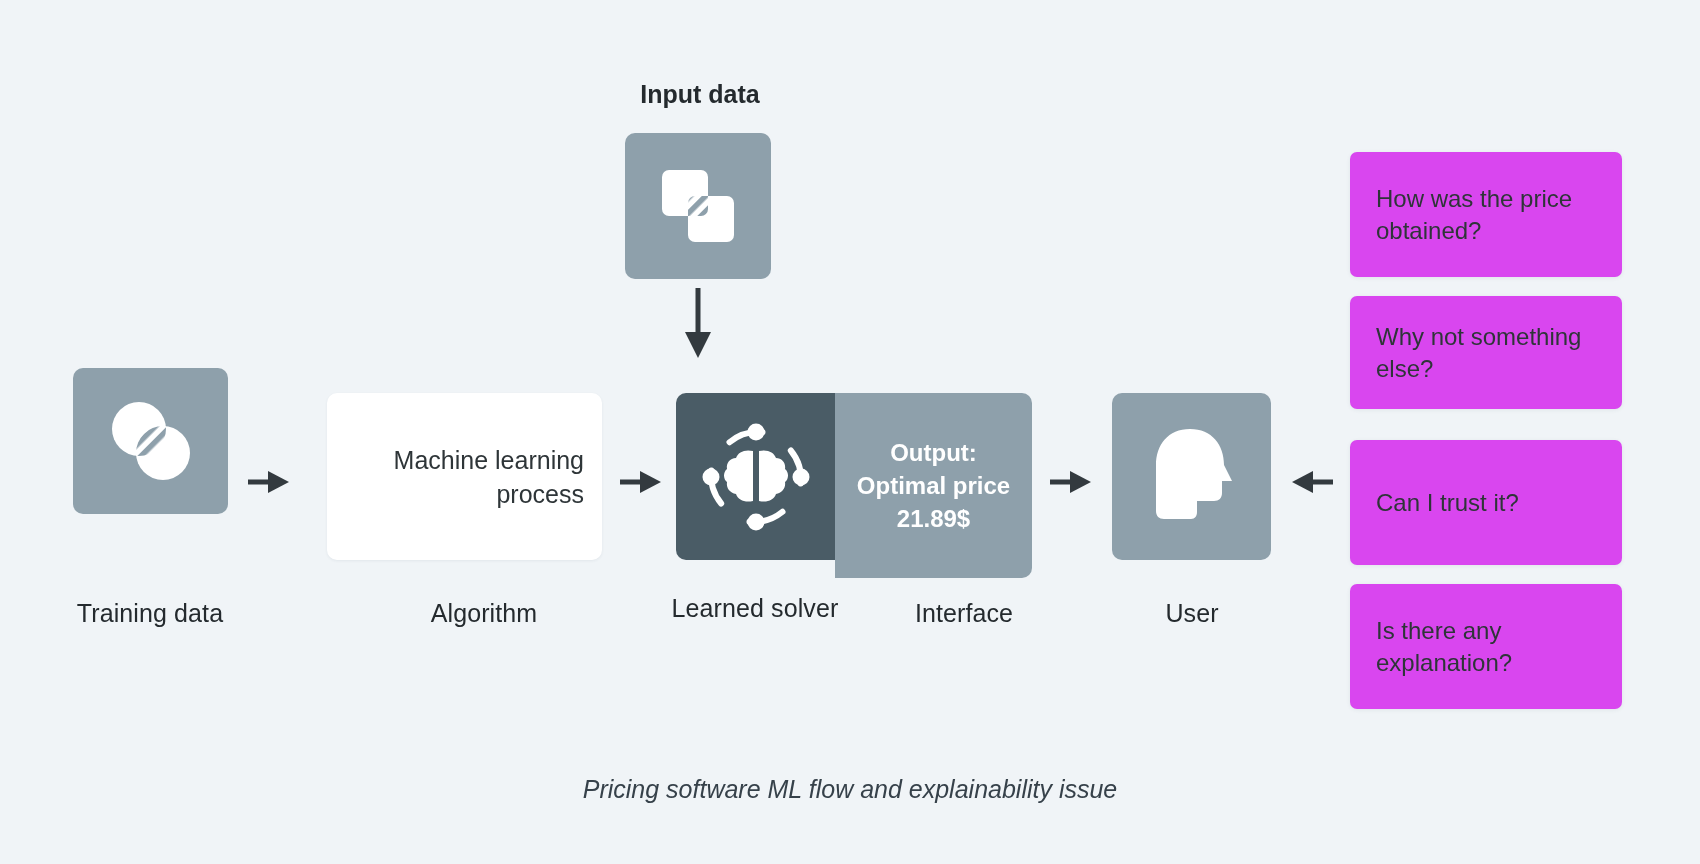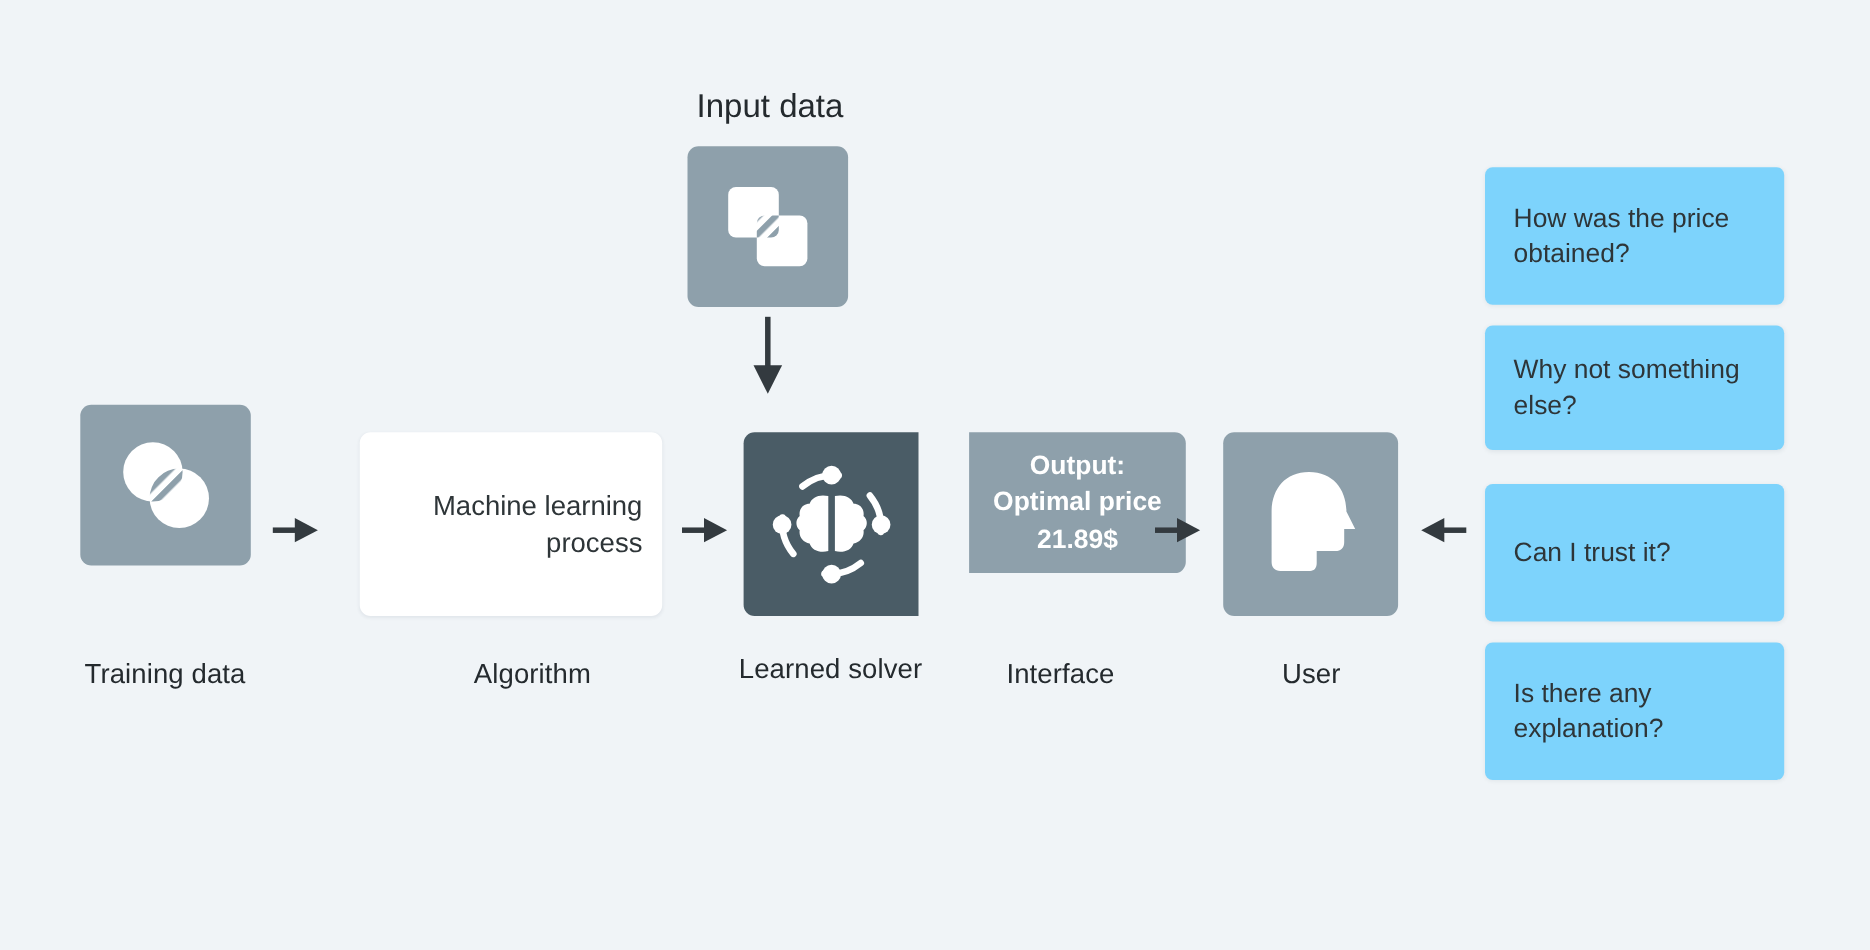--- a/index.html
+++ b/index.html
@@ -44,22 +44,22 @@
     font-weight: normal;
     font-size: 25px;
     color: #242a2e;
     line-height: 1.28;
     letter-spacing: 0.1px;
   }
 
   .toplabel {
     position: absolute;
     text-align: center;
-    font-weight: normal;
-    font-size: 30px;
+    font-weight: bold;
+    font-size: 25px;
     color: #242a2e;
   }
 
   
   .proc-text {
     font-size: 25px;
     color: #2e3538;
     text-align: right;
     line-height: 1.36;
     padding: 0 18px;
@@ -70,21 +70,21 @@
     font-size: 24px;
     font-weight: bold;
     color: #ffffff;
     text-align: center;
     line-height: 1.38;
   }
 
   
   .qcard {
     position: absolute;
-    background: #7dd3fc;
+    background: #d946ef;
     border-radius: 7px;
     box-shadow: 0 1px 4px rgba(40,60,80,0.08);
     display: flex;
     align-items: center;
     box-sizing: border-box;
     padding: 0 26px;
   }
   .qcard .qtext {
     font-size: 24px;
     color: #2e3538;
@@ -218,21 +218,21 @@
           C 82 37 86 42 85 48
           C 89 51 89 58 85 61
           C 86 67 82 72 76 73
           C 74 79 67 82 59 80
           Z"></path>
       </svg>
     </span>
   </div>
   <div class="cap-label" style="left:620px; top:592px; width:270px;">Learned solver</div>
 
-  <div class="tile" style="left:881px; top:393px; width:197px; height:128px; border-radius:0 10px 10px 0;">
+  <div class="tile" style="left:835px; top:393px; width:197px; height:185px; border-radius:0 10px 10px 0;">
     <div class="out-text">
       <div>Output:</div>
       <div>Optimal price</div>
       <div>21.89$</div>
     </div>
   </div>
   <div class="cap-label" style="left:834px; top:597px; width:260px;">Interface</div>
 
   <div class="arrow" style="left:1050px; top:468px;">
     <svg width="42" height="28" viewBox="0 0 42 28">
@@ -280,14 +280,15 @@
   </div>
 
   <div class="qcard" style="left:1350px; top:584px; width:272px; height:125px;">
     <div class="qtext">Is there any explanation?</div>
   </div>
 
   <div class="qcard" style="left:1350px; top:440px; width:272px; height:125px;">
     <div class="qtext">Can I trust it?</div>
   </div>
 
+  <div id="caption">Pricing software ML flow and explainability issue</div>
 
 </div>
 
 </body></html>

